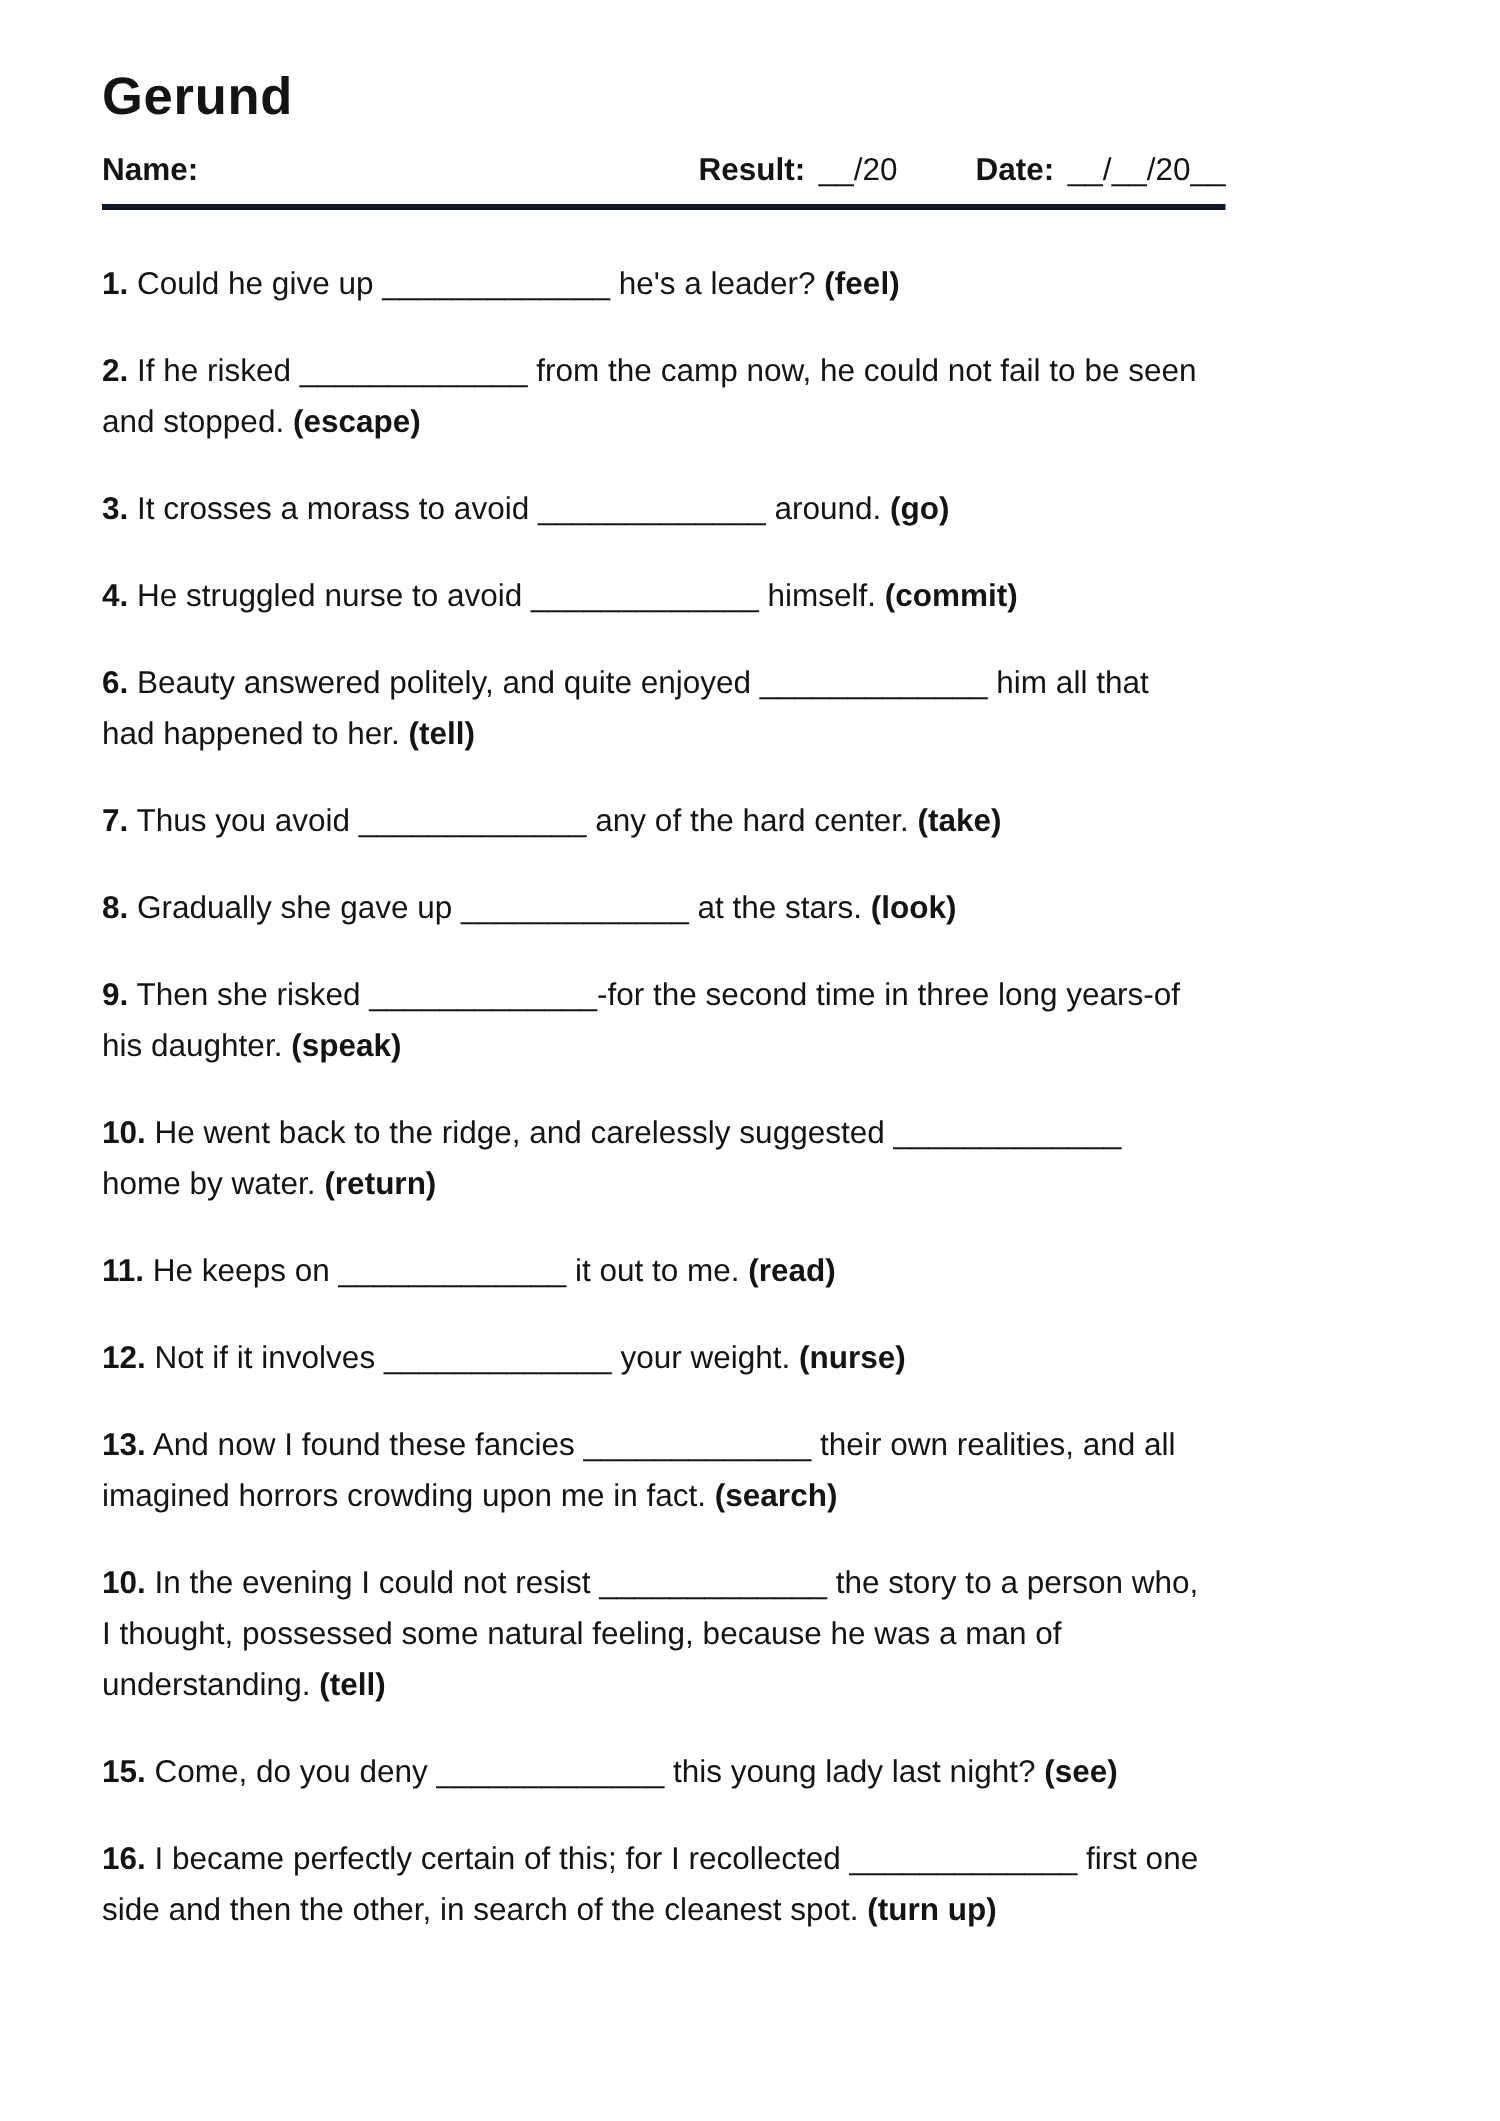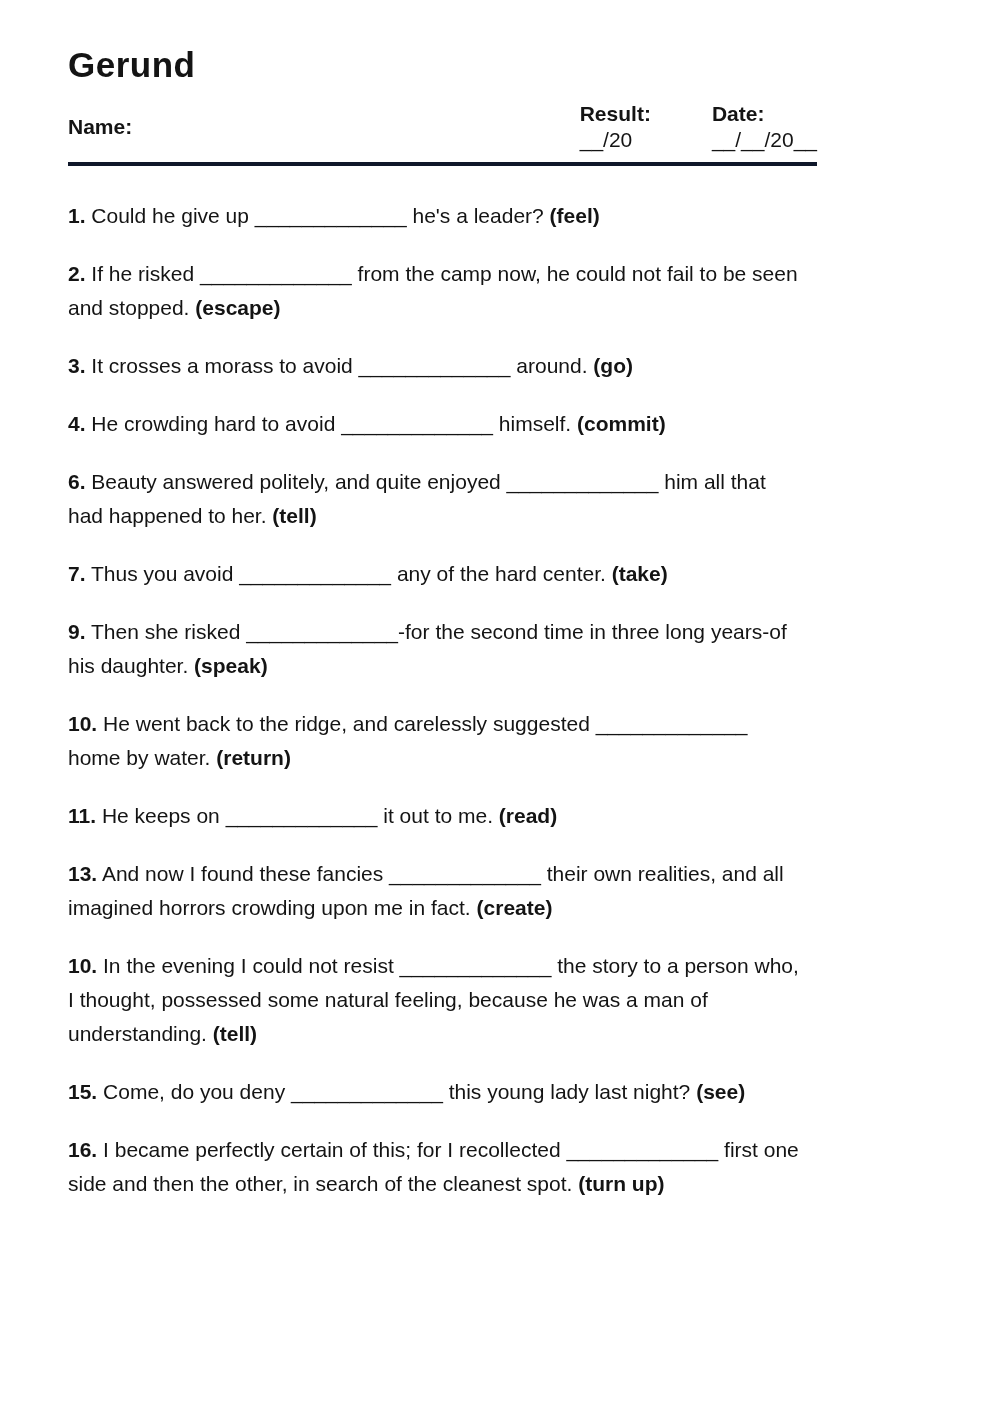--- a/index.html
+++ b/index.html
@@ -40,21 +40,20 @@
     font-weight: bold;
     margin-right: 9px;
   }
   .meta-name {
     flex: 1 1 auto;
   }
   .meta-group {
     display: flex;
     align-items: baseline;
     white-space: pre;
-    flex-direction: column;
   }
   .meta-result {
     margin-right: 40px;
   }
   .questions {
     margin-top: 33px;
   }
   .question {
     font-size: 21px;
     line-height: 34px;
@@ -85,36 +84,38 @@
     </div>
   </div>
 
   <div class="questions" id="questions">
   <p class="question"><span class="qnum">1.</span><span class="qtext"> Could he give up _____________ he's a leader? </span><span class="qverb">(feel)</span></p>
 
   <p class="question"><span class="qnum">2.</span><span class="qtext"> If he risked _____________ from the camp now, he could not fail to be seen and stopped. </span><span class="qverb">(escape)</span></p>
 
   <p class="question"><span class="qnum">3.</span><span class="qtext"> It crosses a morass to avoid _____________ around. </span><span class="qverb">(go)</span></p>
 
-  <p class="question"><span class="qnum">4.</span><span class="qtext"> He crowding hard to avoid _____________ himself. </span><span class="qverb">(commit)</span></p>
+  <p class="question"><span class="qnum">4.</span><span class="qtext"> He struggled nurse to avoid _____________ himself. </span><span class="qverb">(commit)</span></p>
 
 
   <p class="question"><span class="qnum">6.</span><span class="qtext"> Beauty answered politely, and quite enjoyed _____________ him all that had happened to her. </span><span class="qverb">(tell)</span></p>
 
   <p class="question"><span class="qnum">7.</span><span class="qtext"> Thus you avoid _____________ any of the hard center. </span><span class="qverb">(take)</span></p>
 
+  <p class="question"><span class="qnum">8.</span><span class="qtext"> Gradually she gave up _____________ at the stars. </span><span class="qverb">(look)</span></p>
 
   <p class="question"><span class="qnum">9.</span><span class="qtext"> Then she risked _____________-for the second time in three long years-of his daughter. </span><span class="qverb">(speak)</span></p>
 
   <p class="question"><span class="qnum">10.</span><span class="qtext"> He went back to the ridge, and carelessly suggested _____________ home by water. </span><span class="qverb">(return)</span></p>
 
   <p class="question"><span class="qnum">11.</span><span class="qtext"> He keeps on _____________ it out to me. </span><span class="qverb">(read)</span></p>
 
+  <p class="question"><span class="qnum">12.</span><span class="qtext"> Not if it involves _____________ your weight. </span><span class="qverb">(nurse)</span></p>
 
-  <p class="question"><span class="qnum">13.</span><span class="qtext"> And now I found these fancies _____________ their own realities, and all imagined horrors crowding upon me in fact. </span><span class="qverb">(create)</span></p>
+  <p class="question"><span class="qnum">13.</span><span class="qtext"> And now I found these fancies _____________ their own realities, and all imagined horrors crowding upon me in fact. </span><span class="qverb">(search)</span></p>
 
   <p class="question"><span class="qnum">10.</span><span class="qtext"> In the evening I could not resist _____________ the story to a person who, I thought, possessed some natural feeling, because he was a man of understanding. </span><span class="qverb">(tell)</span></p>
 
   <p class="question"><span class="qnum">15.</span><span class="qtext"> Come, do you deny _____________ this young lady last night? </span><span class="qverb">(see)</span></p>
 
   <p class="question"><span class="qnum">16.</span><span class="qtext"> I became perfectly certain of this; for I recollected _____________ first one side and then the other, in search of the cleanest spot. </span><span class="qverb">(turn up)</span></p>
 </div>
 
 </div>
 

